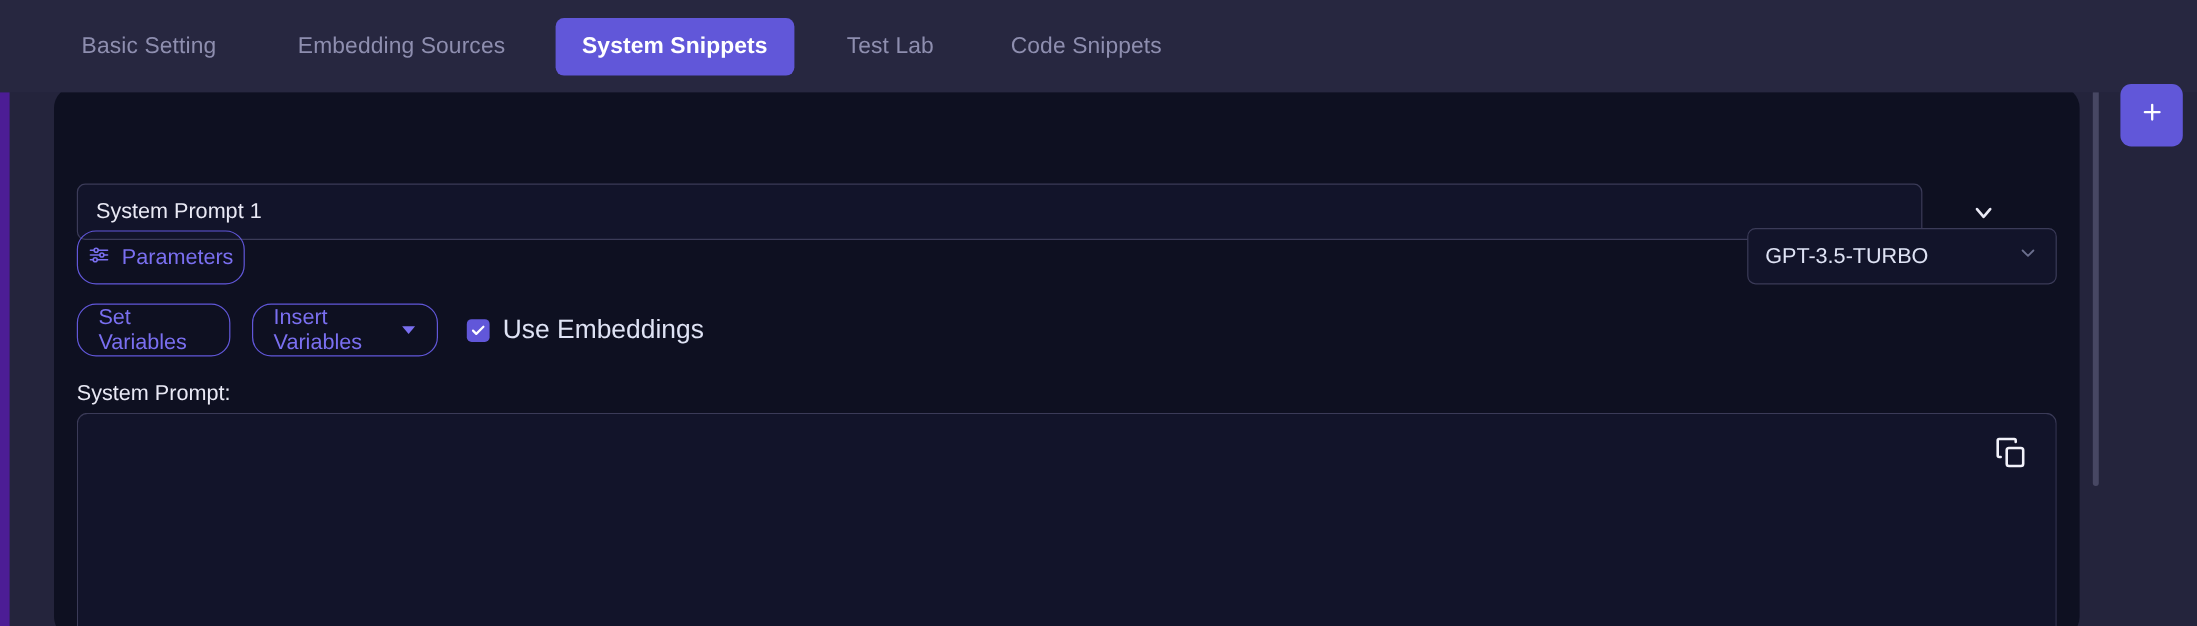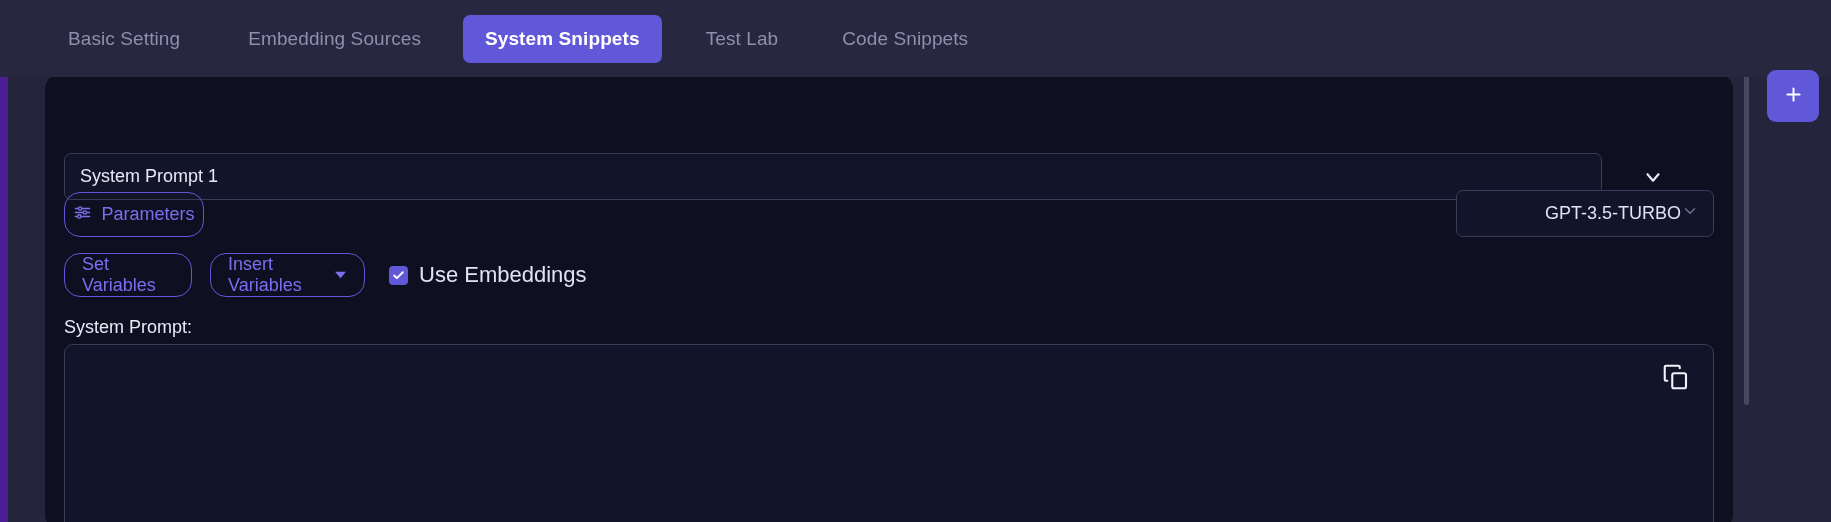--- a/index.html
+++ b/index.html
@@ -152,21 +152,21 @@
     border: 1px solid #3b3b58;
     border-radius: 7px;
     color: #dfe3f5;
     font-size: 18px;
     display: flex;
     align-items: center;
     padding: 0 14px;
     cursor: pointer;
     user-select: none;
   }
-  .model-value { flex: 1; text-align: right; }
+  .model-value { flex: 1; }
 
   
   .vars-row {
     position: absolute;
     left: 19px;
     top: 179px;
     width: 1650px;
     height: 48px;
     display: flex;
     align-items: center;

